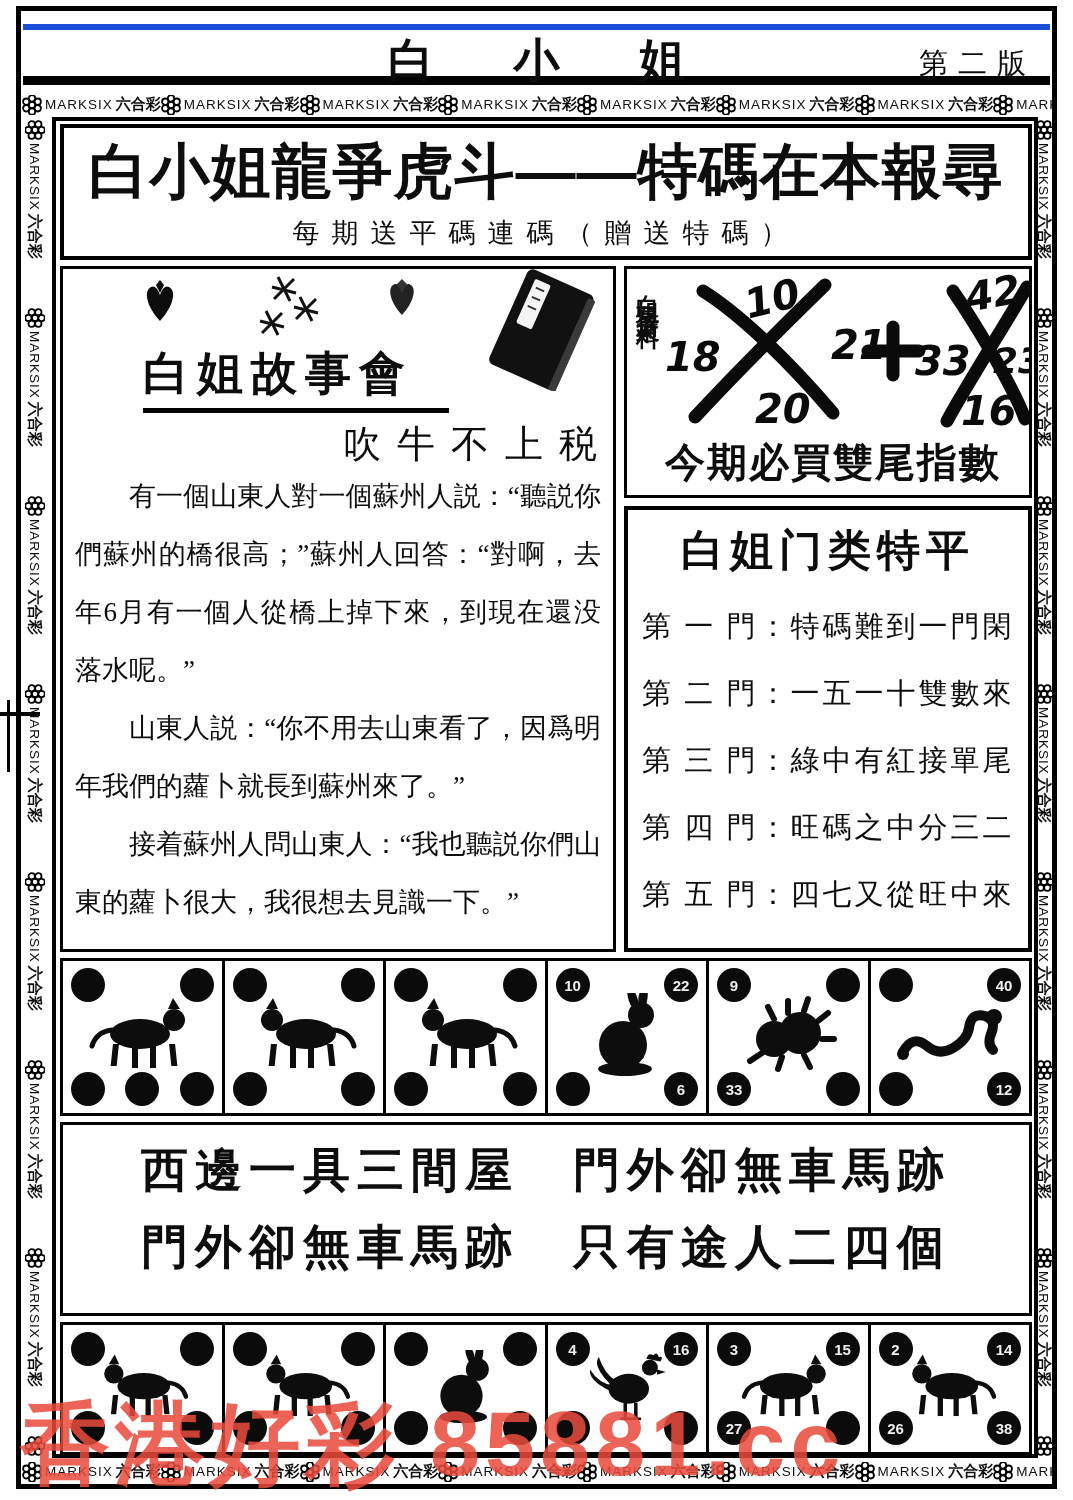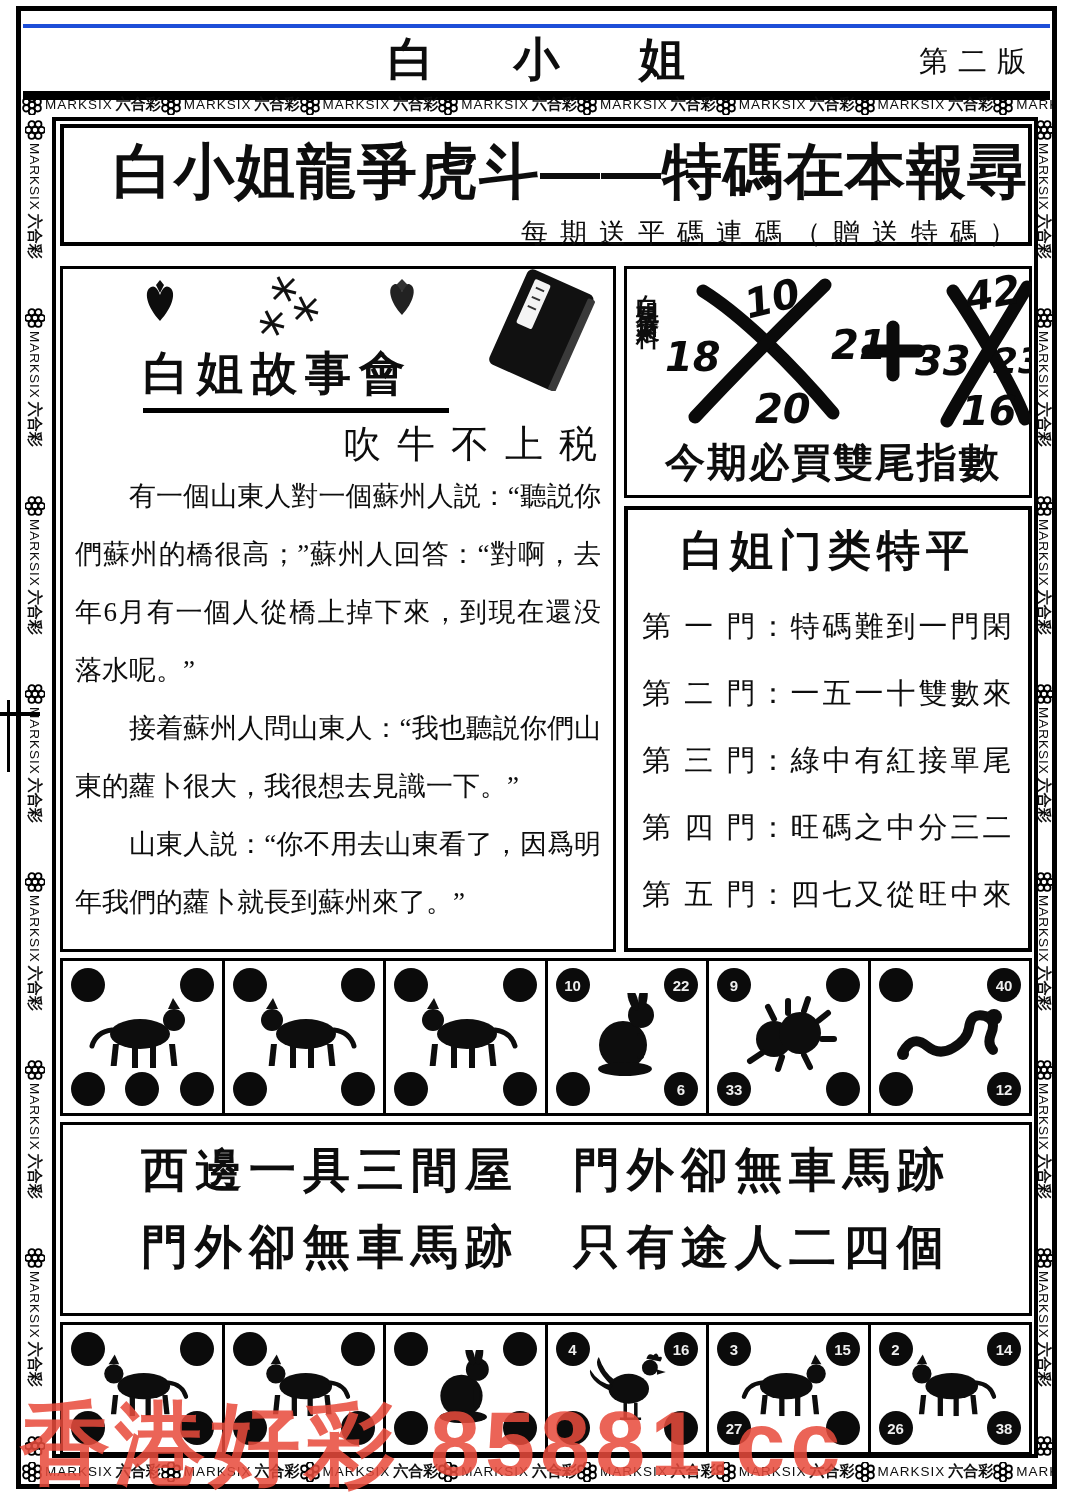--- a/index.html
+++ b/index.html
@@ -1,44 +1,44 @@
 <!DOCTYPE html>
 <html><head>
 <meta charset="utf-8">
 <style>
   html,body{margin:0;padding:0;background:#f2f2f0;}
   #page{position:relative;width:1073px;height:1500px;background:#ffffff;overflow:hidden;
         font-family:"Liberation Serif",serif;color:#0d0d0d;}
   
   .outer-frame{position:absolute;left:16px;top:6px;width:1041px;height:1483px;
                border:5px solid #000;box-sizing:border-box;}
-  .header-band{position:absolute;left:23px;top:24px;width:1027px;height:76px;
-               border-top:4px solid #1d4ed8;border-bottom:9px solid #000;box-sizing:border-box;
-               display:flex;align-items:flex-end;justify-content:center;}
+  .header-band{position:absolute;left:23px;top:24px;width:1027px;height:61px;
+               border-top:6px solid #1d4ed8;border-bottom:9px solid #000;box-sizing:border-box;
+               display:flex;align-items:flex-start;justify-content:center;}
   .masthead{font-size:46px;font-weight:700;letter-spacing:34px;text-indent:34px;}
   .edition{position:absolute;right:14px;top:14px;font-size:29px;letter-spacing:10px;}
   .h-strip{position:absolute;left:22px;width:1030px;height:25px;display:flex;
            justify-content:space-between;align-items:center;overflow:hidden;
            font-family:"Liberation Sans",sans-serif;font-size:13.5px;white-space:nowrap;}
   .h-strip.top{top:92px;} .h-strip.bottom{top:1459px;}
   .v-strip{position:absolute;top:120px;width:26px;height:1336px;overflow:hidden;}
   .v-strip.left{left:22px;} .v-strip.right{left:1031px;}
   .v-strip .rot{position:absolute;left:26px;top:0;width:1336px;height:26px;
                 transform:rotate(90deg);transform-origin:0 0;display:flex;
                 justify-content:space-between;align-items:center;
                 font-family:"Liberation Sans",sans-serif;font-size:13.5px;white-space:nowrap;}
   .bunit{display:inline-flex;align-items:center;gap:3px;}
   .bunit .brand{letter-spacing:1px;}
   .bunit .lot{font-weight:900;font-size:15px;}
   .bunit svg{flex:0 0 auto;}
   .inner-frame{position:absolute;left:52px;top:117px;width:986px;height:1341px;
                border:4px solid #000;box-sizing:border-box;}
   
-  .headline-box{position:absolute;left:60px;top:124px;width:972px;height:122px;
-                border:4px solid #000;box-sizing:border-box;text-align:right;}
+  .headline-box{position:absolute;left:60px;top:124px;width:972px;height:136px;
+                border:4px solid #000;box-sizing:border-box;text-align:center;}
   .headline-main{margin-top:4px;font-family:"Liberation Sans",sans-serif;
                  font-weight:900;font-size:60px;letter-spacing:1px;}
   .headline-sub{margin-top:2px;font-family:"Liberation Sans",sans-serif;
                 font-weight:400;font-size:27px;letter-spacing:12px;}
   
   .story-box{position:absolute;left:60px;top:266px;width:556px;height:686px;
              border:3px solid #000;box-sizing:border-box;}
   .story-decor{position:absolute;left:0;top:0;width:100%;height:120px;}
   .tulip-1{position:absolute;left:78px;top:10px;}
   .cluster{position:absolute;left:185px;top:2px;}
@@ -594,22 +594,22 @@
             <line x1="44" y1="34" x2="53" y2="34" stroke="#333" stroke-width="2"></line>
             <line x1="44" y1="44" x2="53" y2="44" stroke="#333" stroke-width="2"></line>
           </g>
         </svg>
       </span>
     </div>
     <div class="story-box-title">白姐故事會</div>
     <div class="story-title">吹牛不上税</div>
     <div class="story-body">
       <p>有一個山東人對一個蘇州人説：“聽説你們蘇州的橋很高；”蘇州人回答：“對啊，去年6月有一個人從橋上掉下來，到現在還没落水呢。”</p>
+      <p>山東人説：“你不用去山東看了，因爲明年我們的蘿卜就長到蘇州來了。”</p>
       <p>接着蘇州人問山東人：“我也聽説你們山東的蘿卜很大，我很想去見識一下。”</p>
-      <p>山東人説：“你不用去山東看了，因爲明年我們的蘿卜就長到蘇州來了。”</p>
     </div>
   </div>
 
   <div class="tips-box">
     <div class="tips-side-label">白姐最后來料</div>
     <svg class="tips-cross" width="368" height="162" viewBox="0 0 368 162">
       <g stroke="#0a0a0a" stroke-width="13" stroke-linecap="round" fill="none">
         <path d="M40 20 C80 45 130 95 170 142"></path>
         <path d="M162 14 C120 55 70 105 32 146"></path>
         <path d="M205 80 L256 80"></path>

